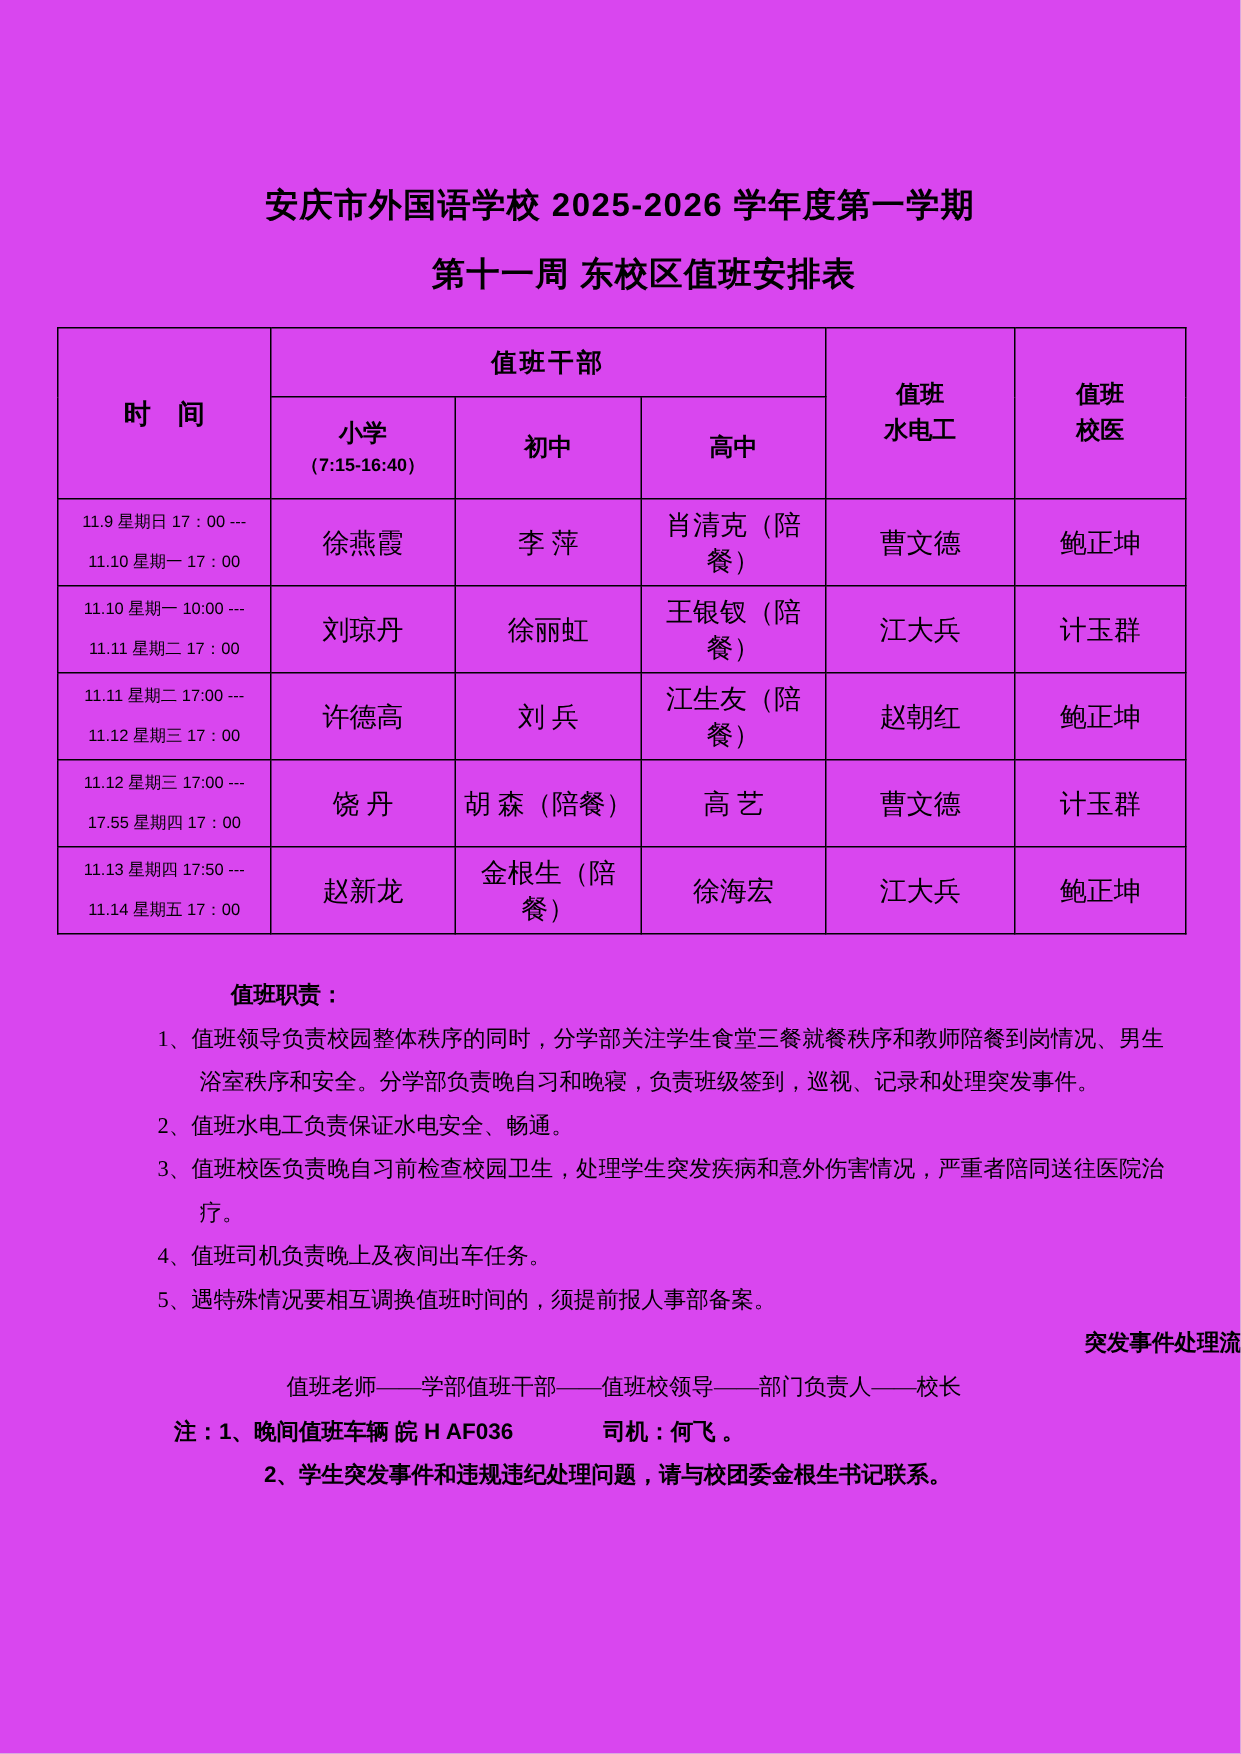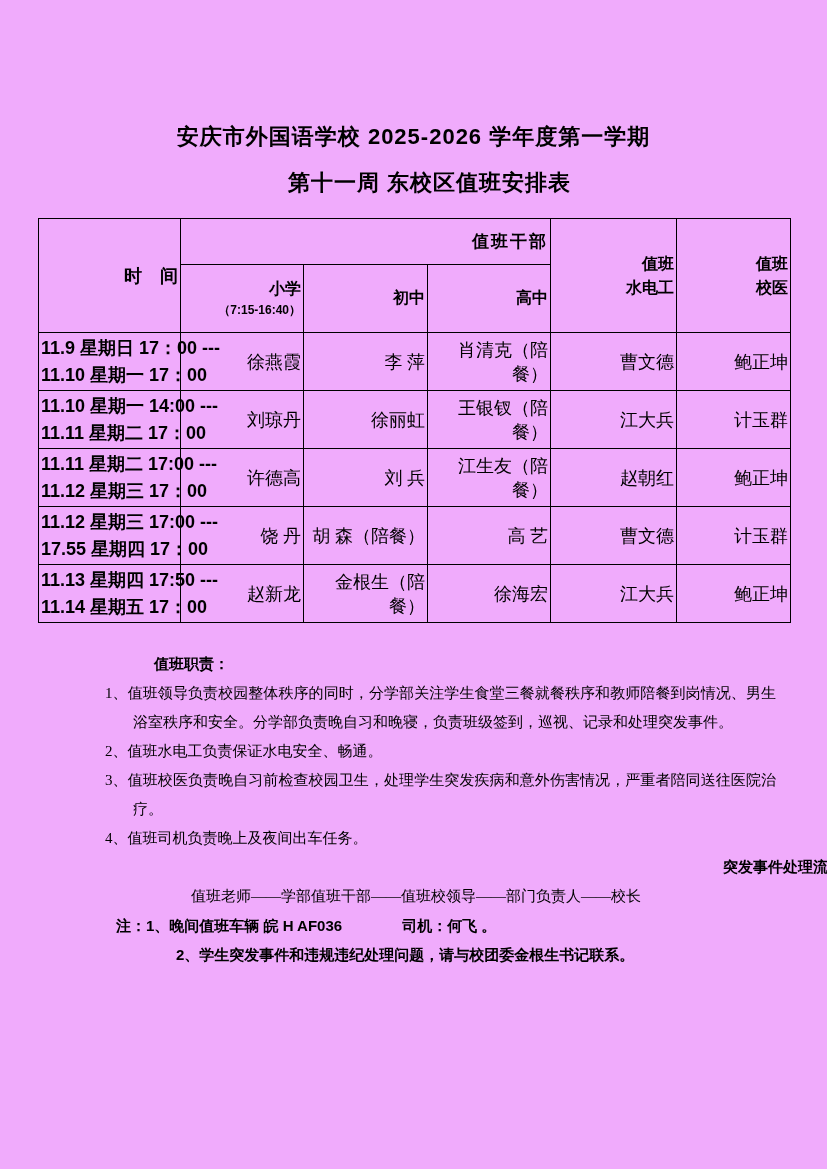--- a/index.html
+++ b/index.html
@@ -1,20 +1,20 @@
 <!DOCTYPE html>
 <html><head>
 <meta charset="utf-8">
 <style>
   html,body { margin:0; padding:0; background:#e8e8e8; }
   .page {
     position:relative;
     width:827px; height:1169px;
     margin:0 auto;
-    background:#f0abfc;
+    background:#d946ef;
     color:#000;
     font-family:"Liberation Sans", sans-serif;
     overflow:hidden;
     box-shadow:0 0 0 1px #d0d0d0;
   }
 
   .title {
     position:absolute; top:122px; left:0; width:100%;
     text-align:center; font-size:22px; font-weight:bold; letter-spacing:1px;
   }
@@ -23,33 +23,33 @@
     text-align:center; font-size:22px; font-weight:bold; letter-spacing:1px;
   }
 
   table.schedule {
     position:absolute; top:218px; left:38px;
     width:752px; border-collapse:collapse; table-layout:fixed;
   }
   .schedule td {
     border:1.5px solid #000;
     padding:0 2px;
-    text-align:right; vertical-align:middle;
+    text-align:center; vertical-align:middle;
   }
   .hr1 { height:46px; }
   .hr2 { height:68px; }
   .dr  { height:58px; }
 
   .group-hdr { font-size:17px; font-weight:bold; letter-spacing:2px; }
   .time-hdr  { font-size:18px; font-weight:bold; }
   .sub-hdr   { font-size:16px; font-weight:bold; }
   .hours     { display:block; font-size:12px; font-weight:bold; margin-top:2px; }
   .two-line span { display:block; line-height:24px; }
 
-  .cell-time { font-size:18px; line-height:27px; font-weight:700; }
+  .cell-time { font-size:11px; line-height:27px; font-weight:400; }
   .cell-time span { display:block; white-space:nowrap; }
   .cell-name { font-family:"Liberation Serif", serif; font-size:18px; }
 
   .notes {
     position:absolute; top:650px; left:0; width:827px;
     font-size:15px; line-height:29px;padding-left:31px;
   }
   .serif { font-family:"Liberation Serif", serif; }
   .duties-title   { margin-left:123px; font-weight:bold; }
   .duty-item      { margin-left:74px; margin-right:82px;
@@ -105,21 +105,21 @@
           <span>11.10 星期一 17：00</span>
         </td>
         <td class="cell-name">徐燕霞</td>
         <td class="cell-name">李 萍</td>
         <td class="cell-name">肖清克（陪餐）</td>
         <td class="cell-name">曹文德</td>
         <td class="cell-name">鲍正坤</td>
       </tr>
       <tr class="dr">
         <td class="cell-time">
-          <span>11.10 星期一 14:00 ---</span>
+          <span>11.10 星期一 10:00 ---</span>
           <span>11.11 星期二 17：00</span>
         </td>
         <td class="cell-name">刘琼丹</td>
         <td class="cell-name">徐丽虹</td>
         <td class="cell-name">王银钗（陪餐）</td>
         <td class="cell-name">江大兵</td>
         <td class="cell-name">计玉群</td>
       </tr>
       <tr class="dr">
         <td class="cell-time">
@@ -156,20 +156,21 @@
       </tr>
     </tbody>
   </table>
 
   <div class="notes">
     <div class="duties-title serif">值班职责：</div>
     <div class="duty-item serif">1、值班领导负责校园整体秩序的同时，分学部关注学生食堂三餐就餐秩序和教师陪餐到岗情况、男生浴室秩序和安全。分学部负责晚自习和晚寝，负责班级签到，巡视、记录和处理突发事件。</div>
     <div class="duty-item serif">2、值班水电工负责保证水电安全、畅通。</div>
     <div class="duty-item serif">3、值班校医负责晚自习前检查校园卫生，处理学生突发疾病和意外伤害情况，严重者陪同送往医院治疗。</div>
     <div class="duty-item serif">4、值班司机负责晚上及夜间出车任务。</div>
+    <div class="duty-item serif">5、遇特殊情况要相互调换值班时间的，须提前报人事部备案。</div>
     <div class="emergency-title serif">突发事件处理流程：</div>
     <div class="emergency-flow serif">值班老师——学部值班干部——值班校领导——部门负责人——校长</div>
     <div class="note-line1">
       <span>注：1、晚间值班车辆 皖 H AF036</span><span class="gap-spacer"></span><span>司机：何飞 。</span>
     </div>
     <div class="note-line2">2、学生突发事件和违规违纪处理问题，请与校团委金根生书记联系。</div>
   </div>
 
 </div>
 

